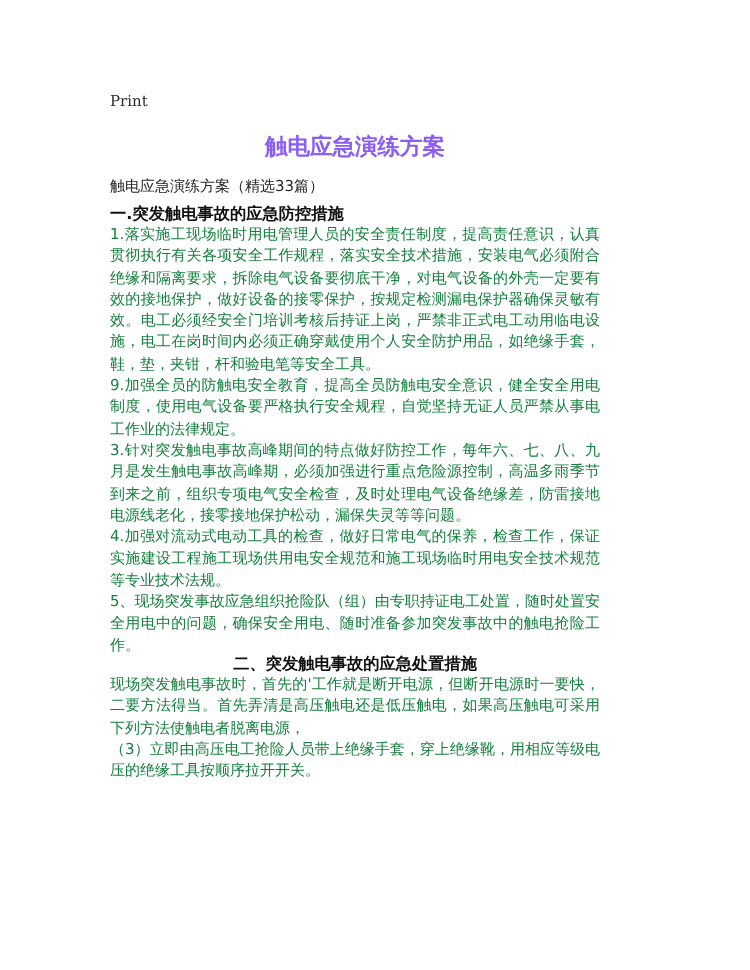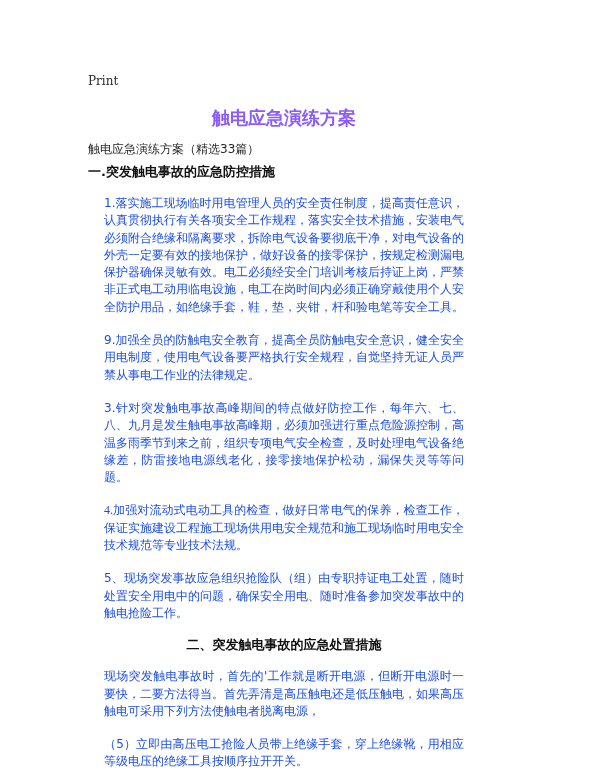--- a/index.html
+++ b/index.html
@@ -53,31 +53,31 @@
   .section-heading {
     font-size: 13px;
     line-height: 14px;
     font-weight: bold;
     color: #111111;
     margin: 0;
   }
   .sec1-heading { margin-top: 9px; }
   .sec2-heading { margin-top: 0; text-align: center; }
   p.body-para {
-    margin: 16px;
+    margin: 0;
     font-size: 12px;
     line-height: 17.3px;
     text-align: justify;
     word-break: break-all;
-    color: #1d4ed8;
+    color: #15803d;
   }
   .p-a { margin-top: 12px; }
   .p-b { margin-top: 3px; }
   .p-c { margin-top: 4px; }
-  .p-d { margin-top: 8px; font-family: Liberation Serif, serif; }
+  .p-d { margin-top: 8px; }
   .p-e { margin-top: 8px; }
   .p-f { margin-top: 14px; }
   .p-g { margin-top: 5px; }
   .p-h { margin-top: 9px; }
 </style>
 </head>
 <body>
 
 <div class="page">
 
@@ -101,16 +101,16 @@
 
     <p class="body-para p-e">5、现场突发事故应急组织抢险队（组）由专职持证电工处置，随时处置安全用电中的问题，确保安全用电、随时准备参加突发事故中的触电抢险工作。</p>
   </div>
 
   <div>
     <h2 class="section-heading sec2-heading">二、突发触电事故的应急处置措施</h2>
 
     <p class="body-para p-f">现场突发触电事故时，首先的'工作就是断开电源，但断开电源时一要快，二要方法得当。首先弄清是高压触电还是低压触电，如果高压触电可采用下列方法使触电者脱离电源，</p>
 
 
-    <p class="body-para p-h">（5）立即由高压电工抢险人员带上绝缘手套，穿上绝缘靴，用相应等级电压的绝缘工具按顺序拉开开关。</p>
+    <p class="body-para p-h">（3）立即由高压电工抢险人员带上绝缘手套，穿上绝缘靴，用相应等级电压的绝缘工具按顺序拉开开关。</p>
   </div>
 
 </div>
 
 </body></html>

